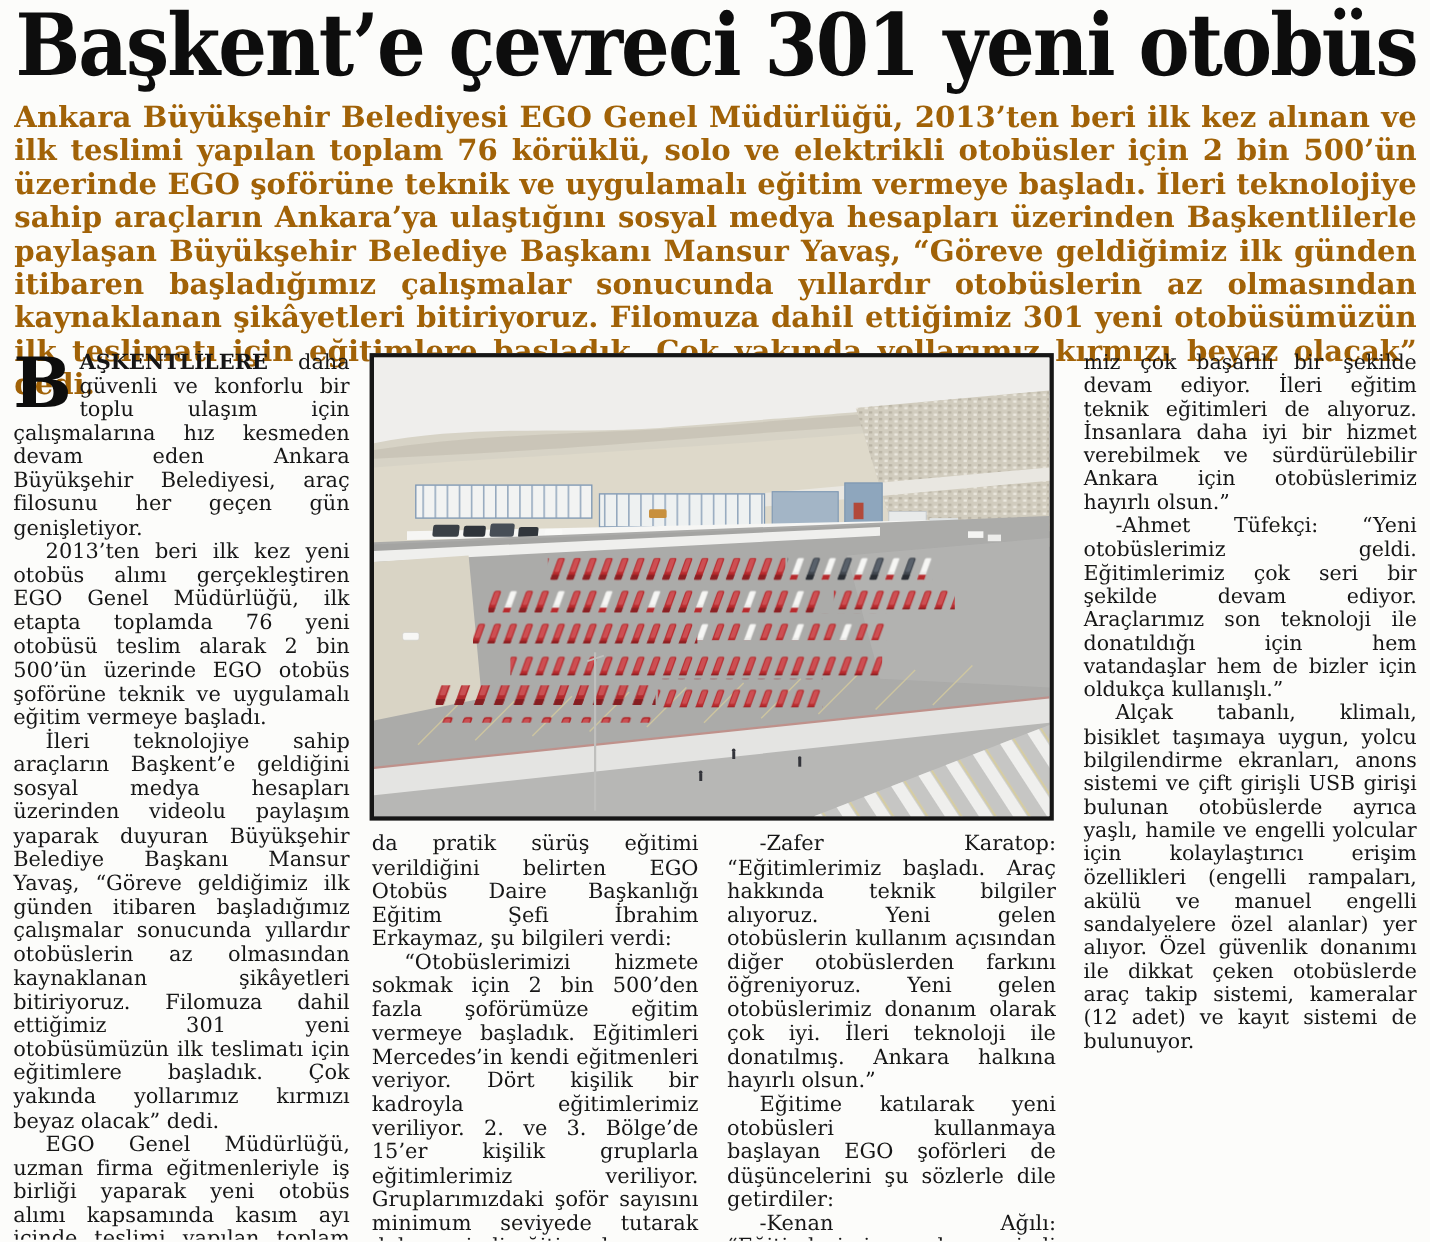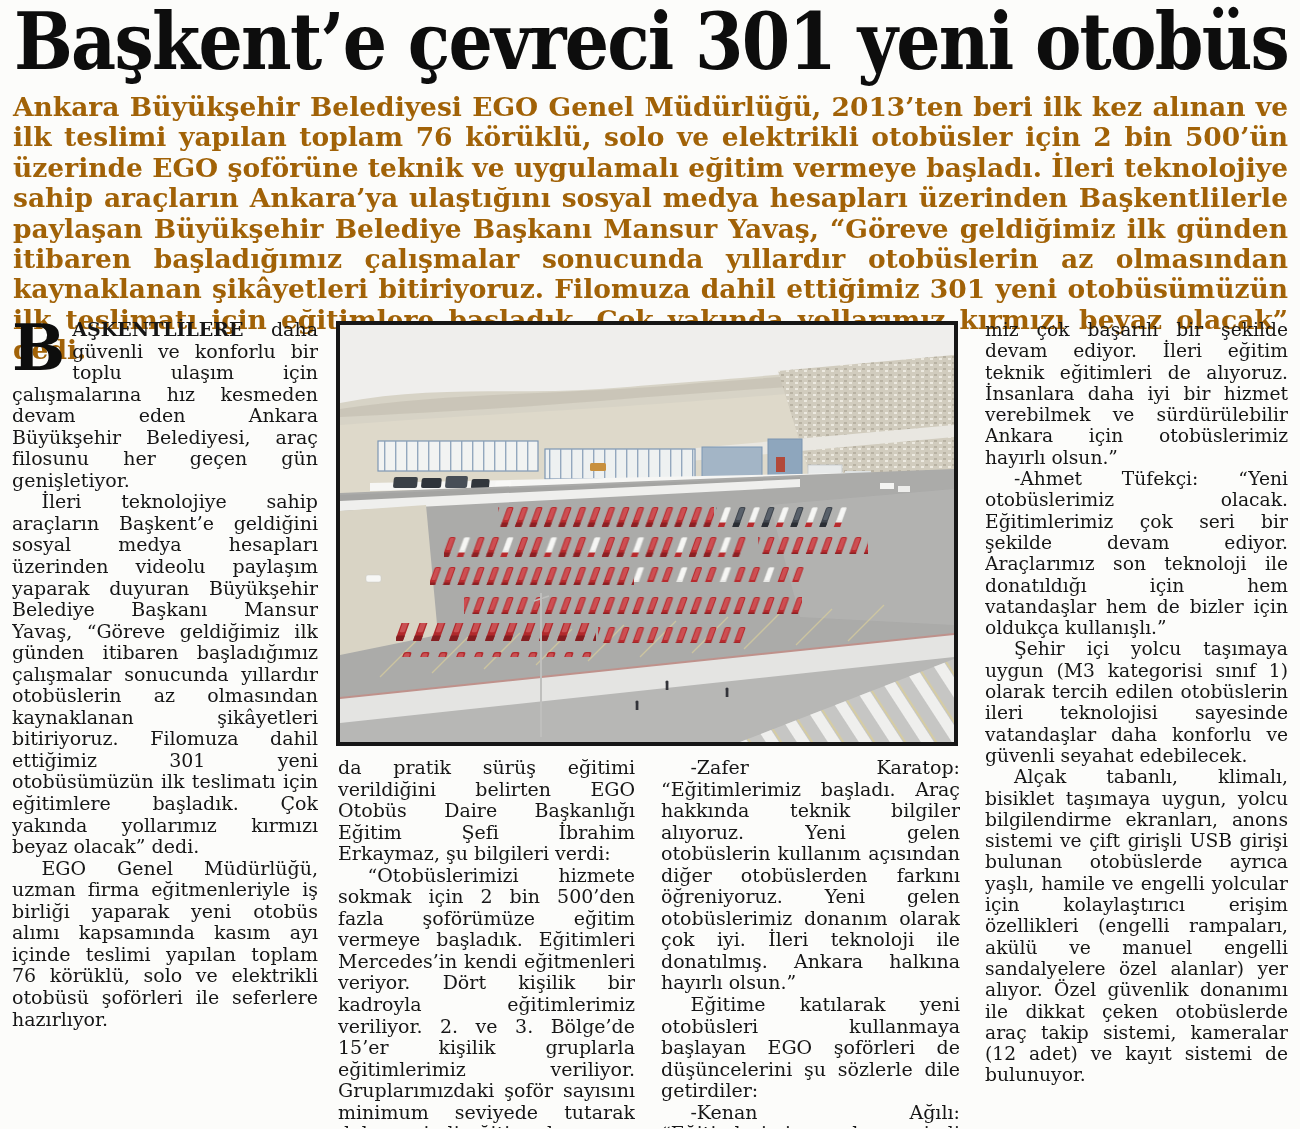--- a/index.html
+++ b/index.html
@@ -46,20 +46,21 @@
 <div class="page">
 
   <div class="headline-wrap">
     <span class="headline-text" style="transform: scaleX(0.8935);">Başkent’e çevreci 301 yeni otobüs</span>
   </div>
 
   <p class="intro">Ankara Büyükşehir Belediyesi EGO Genel Müdürlüğü, 2013’ten beri ilk kez alınan ve ilk teslimi yapılan toplam 76 körüklü, solo ve elektrikli otobüsler için 2 bin 500’ün üzerinde EGO şoförüne teknik ve uygulamalı eğitim vermeye başladı. İleri teknolojiye sahip araçların Ankara’ya ulaştığını sosyal medya hesapları üzerinden Başkentlilerle paylaşan Büyükşehir Belediye Başkanı Mansur Yavaş, “Göreve geldiğimiz ilk günden itibaren başladığımız çalışmalar sonucunda yıllardır otobüslerin az olmasından kaynaklanan şikâyetleri bitiriyoruz. Filomuza dahil ettiğimiz 301 yeni otobüsümüzün ilk teslimatı için eğitimlere başladık. Çok yakında yollarımız kırmızı beyaz olacak” dedi.</p>
 
   <div id="col1" class="col">
     <p class="noindent"><span class="dropcap">B</span><b class="lead">AŞKENTLİLERE</b> <span>daha güvenli ve konforlu bir toplu ulaşım için çalışmalarına hız kesmeden devam eden Ankara Büyükşehir Belediyesi, araç filosunu her geçen gün genişletiyor.</span></p>
+    <p>2013’ten beri ilk kez yeni otobüs alımı gerçekleştiren EGO Genel Müdürlüğü, ilk etapta toplamda 76 yeni otobüsü teslim alarak 2 bin 500’ün üzerinde EGO otobüs şoförüne teknik ve uygulamalı eğitim vermeye başladı.</p>
     <p>İleri teknolojiye sahip araçların Başkent’e geldiğini sosyal medya hesapları üzerinden videolu paylaşım yaparak duyuran Büyükşehir Belediye Başkanı Mansur Yavaş, “Göreve geldiğimiz ilk günden itibaren başladığımız çalışmalar sonucunda yıllardır otobüslerin az olmasından kaynaklanan şikâyetleri bitiriyoruz. Filomuza dahil ettiğimiz 301 yeni otobüsümüzün ilk teslimatı için eğitimlere başladık. Çok yakında yollarımız kırmızı beyaz olacak” dedi.</p>
     <p>EGO Genel Müdürlüğü, uzman firma eğitmenleriyle iş birliği yaparak yeni otobüs alımı kapsamında kasım ayı içinde teslimi yapılan toplam 76 körüklü, solo ve elektrikli otobüsü şoförleri ile seferlere hazırlıyor.</p>
 
   </div>
 
   <div class="photo-frame">
     <svg viewBox="0 0 614 417" preserveAspectRatio="none">
       <defs>
         <g id="bus" transform="skewX(-20)">
           <rect width="6.5" height="20" rx="1.8" fill="#b72b2e"></rect>
@@ -204,19 +205,18 @@
 
   <div id="col3" class="col">
     <p>-Zafer Karatop: “Eğitimlerimiz başladı. Araç hakkında teknik bilgiler alıyoruz. Yeni gelen otobüslerin kullanım açısından diğer otobüslerden farkını öğreniyoruz. Yeni gelen otobüslerimiz donanım olarak çok iyi. İleri teknoloji ile donatılmış. Ankara halkına hayırlı olsun.”</p>
     <p>Eğitime katılarak yeni otobüsleri kullanmaya başlayan EGO şoförleri de düşüncelerini şu sözlerle dile getirdiler:</p>
     <p>-Kenan Ağılı: “Eğitimlerimiz çok verimli geçiyor. Otobüsler çok donanımlı. Emeği geçen herkese teşekkür ederiz.”</p>
 
   </div>
 
   <div id="col4" class="col">
     <p class="noindent">miz çok başarılı bir şekilde devam ediyor. İleri eğitim teknik eğitimleri de alıyoruz. İnsanlara daha iyi bir hizmet verebilmek ve sürdürülebilir Ankara için otobüslerimiz hayırlı olsun.”</p>
-    <p>-Ahmet Tüfekçi: “Yeni otobüslerimiz olacak. Eğitimlerimiz çok seri bir şekilde devam ediyor. Araçlarımız son teknoloji ile donatıldığı için hem vatandaşlar hem de bizler için oldukça kullanışlı.”</p>
-    <p>Şehir içi yolcu taşımaya uygun (M3 kategorisi sınıf 1) olarak tercih edilen otobüslerin ileri teknolojisi sayesinde vatandaşlar daha konforlu ve güvenli seyahat edebilecek.</p>
+    <p>-Ahmet Tüfekçi: “Yeni otobüslerimiz geldi. Eğitimlerimiz çok seri bir şekilde devam ediyor. Araçlarımız son teknoloji ile donatıldığı için hem vatandaşlar hem de bizler için oldukça kullanışlı.”</p>
     <p>Alçak tabanlı, klimalı, bisiklet taşımaya uygun, yolcu bilgilendirme ekranları, anons sistemi ve çift girişli USB girişi bulunan otobüslerde ayrıca yaşlı, hamile ve engelli yolcular için kolaylaştırıcı erişim özellikleri (engelli rampaları, akülü ve manuel engelli sandalyelere özel alanlar) yer alıyor. Özel güvenlik donanımı ile dikkat çeken otobüslerde araç takip sistemi, kameralar (12 adet) ve kayıt sistemi de bulunuyor.</p>
 
   </div>
 
 </div>
 
 </body></html>

